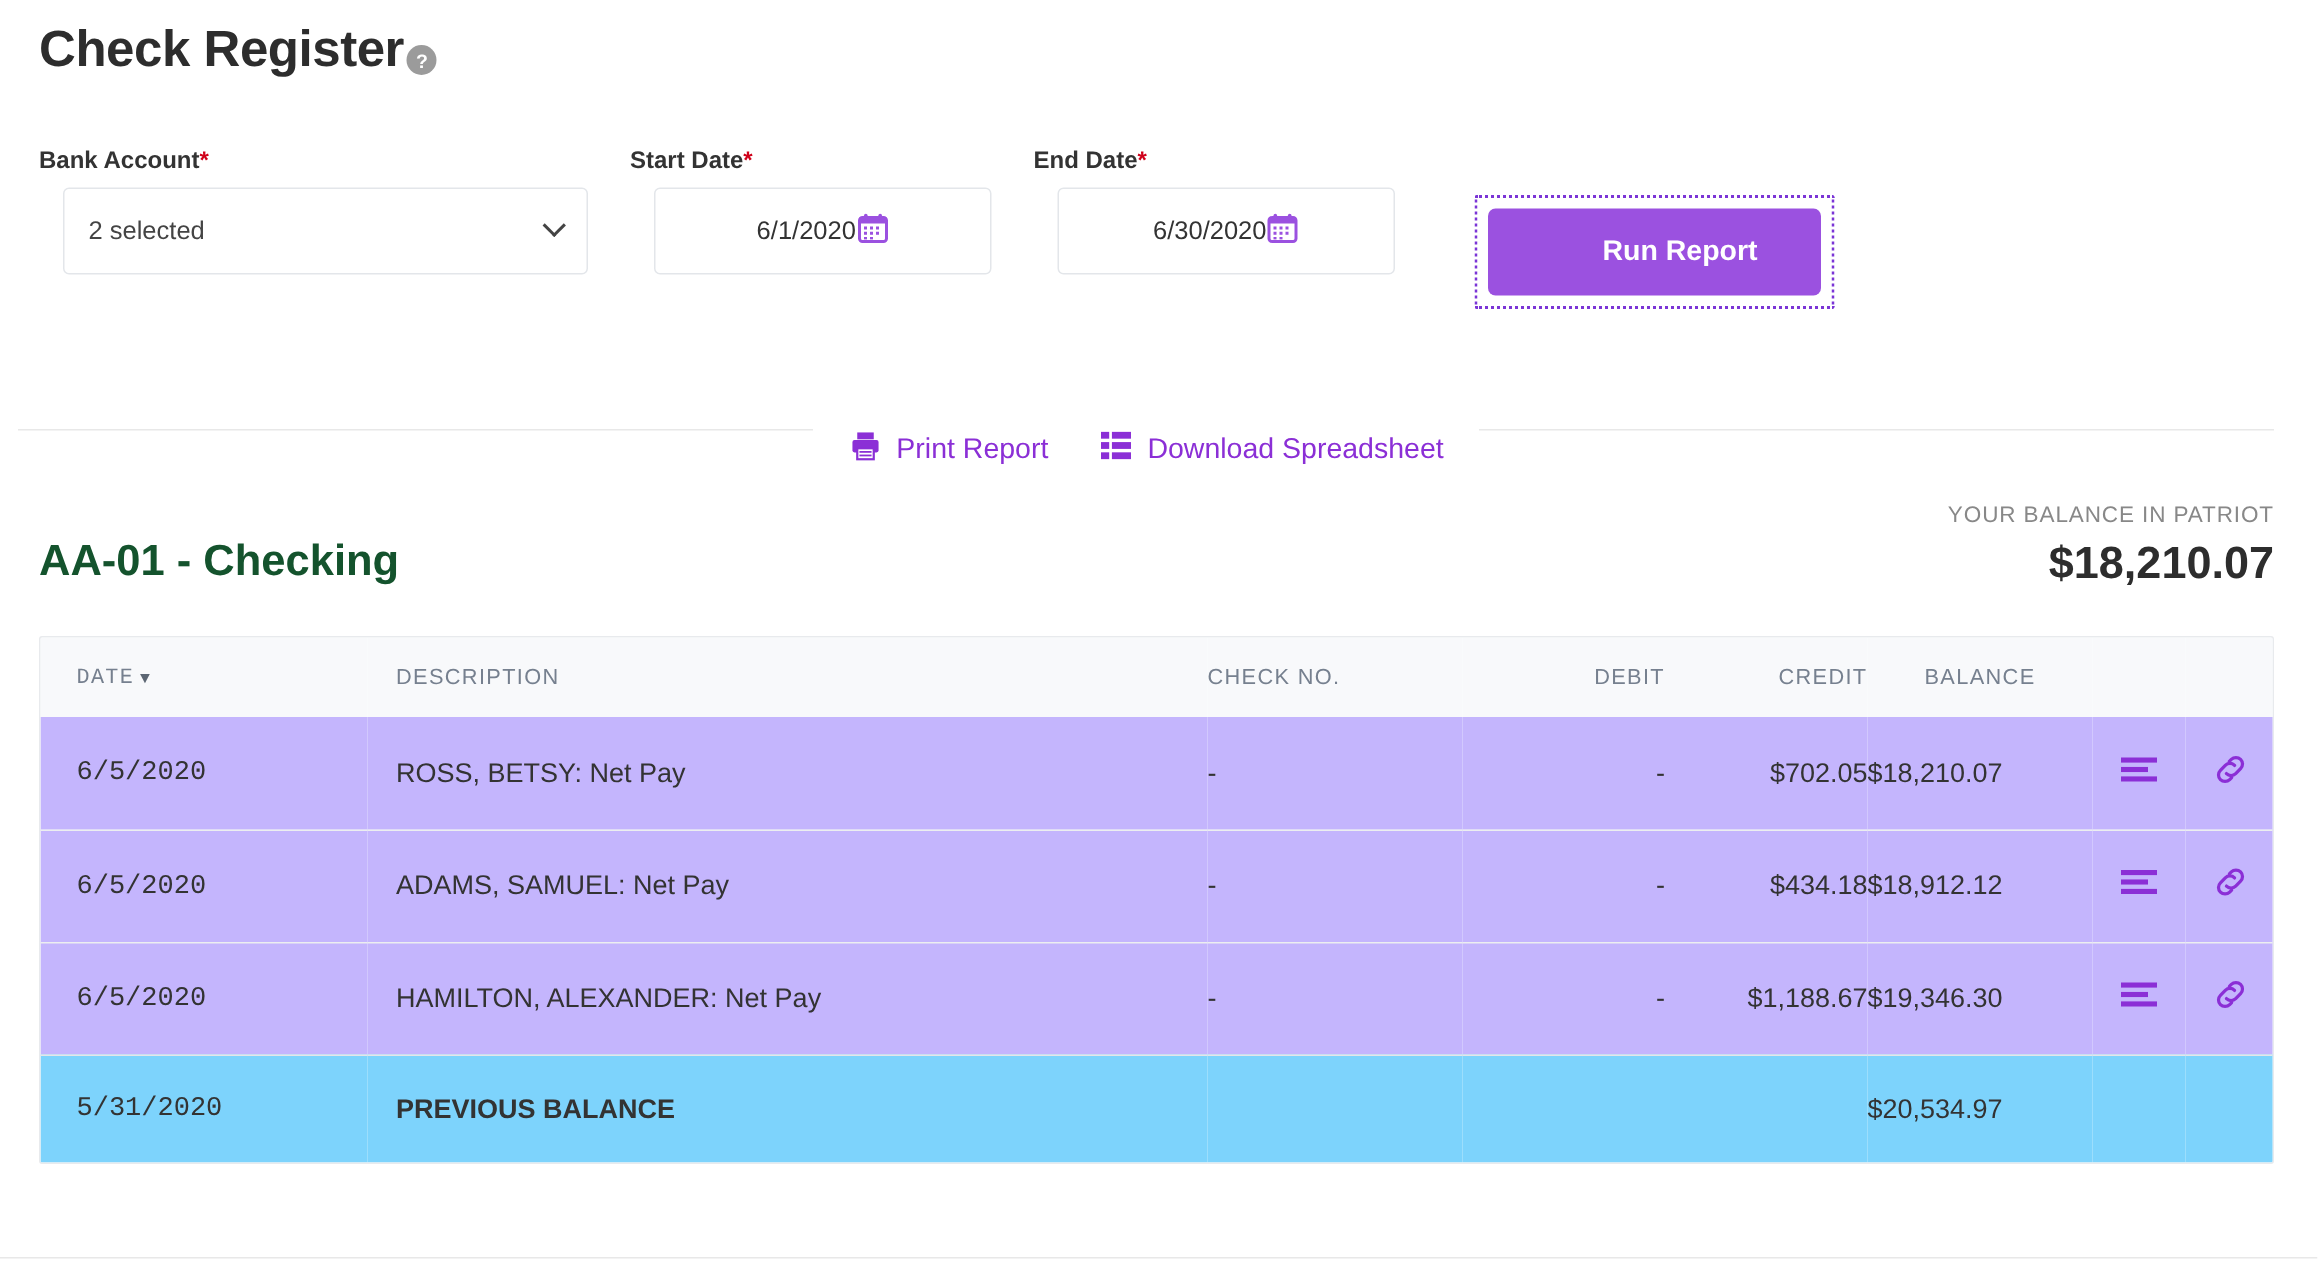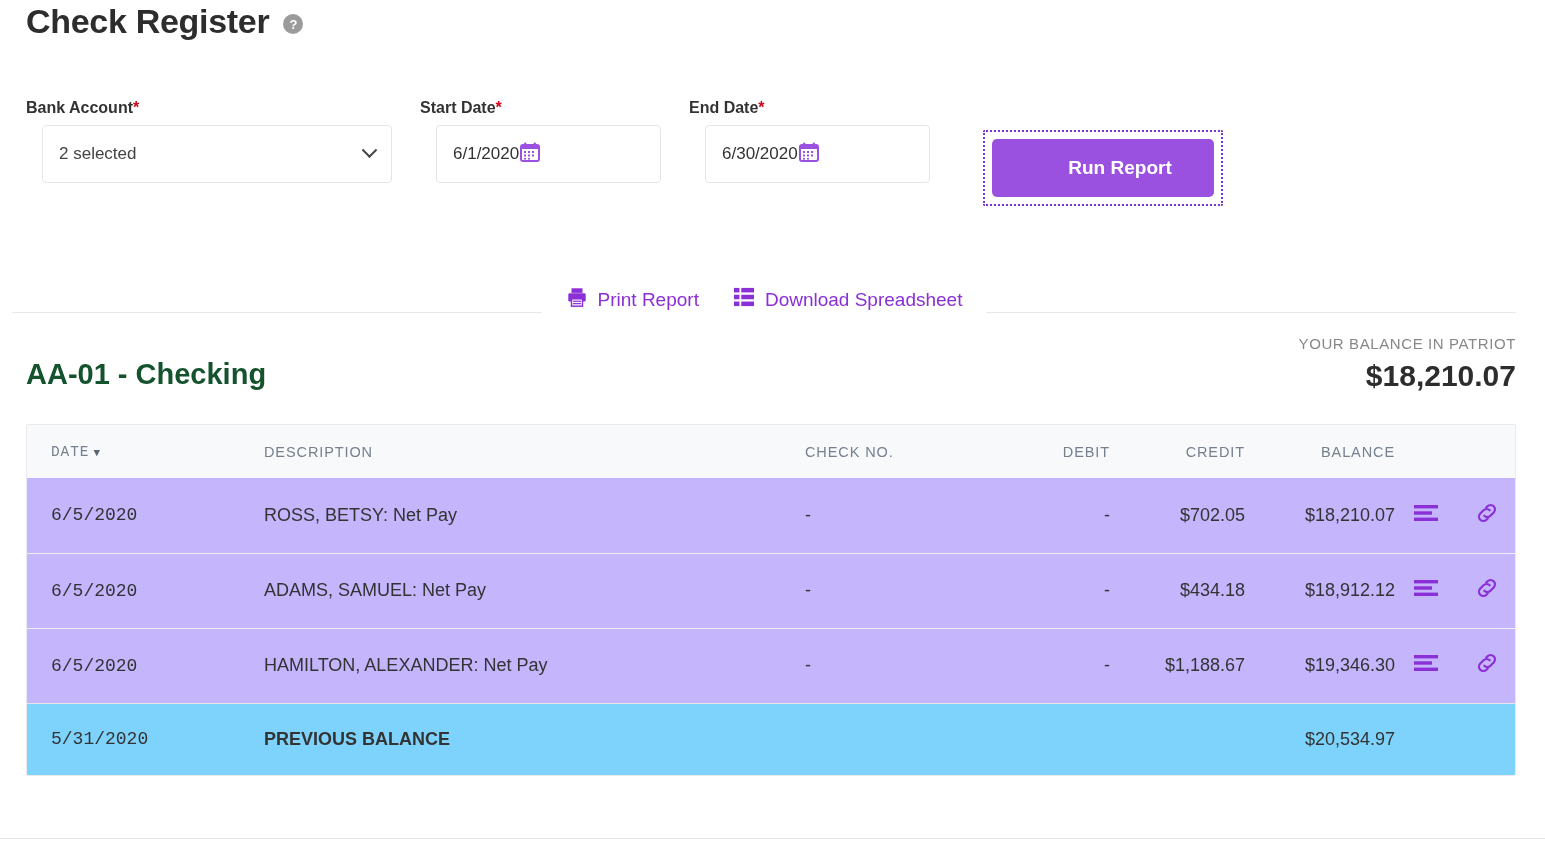--- a/index.html
+++ b/index.html
@@ -9,22 +9,22 @@
     background: #ffffff;
     font-family: "Liberation Sans", sans-serif;
     color: #333333;
     overflow: hidden;
   }
 
   .page { position: relative; width: 1545px; height: 844px; }
 
   
   .title-row {
-    position: absolute; left: 26px; top: 4px;
-    display: flex; align-items: center; gap: 14px;
+    position: absolute; left: 26px; top: 16px;
+    display: flex; align-items: flex-end; gap: 2px;
   }
   .page-title {
     font-size: 34px; font-weight: bold; color: #2d2d2d;
     letter-spacing: -0.3px; line-height: 1;
   }
   .help-icon {
     width: 20px; height: 20px; border-radius: 50%;
     background: #9b9b9b; color: #ffffff;
     font-size: 13px; font-weight: bold;
     display: flex; align-items: center; justify-content: center;
@@ -47,41 +47,41 @@
     padding: 0 16px; position: relative;
     font-size: 17px; color: #333333; margin-left: 16px;
   }
   .select-control { width: 350px; justify-content: space-between; cursor: pointer; }
   .select-value { color: #444444; }
   .chev {
     width: 11px; height: 11px;
     border-right: 2px solid #444; border-bottom: 2px solid #444;
     transform: rotate(45deg) translate(-3px,-3px);
   }
-  .date-control { width: 225px; justify-content: flex-start; cursor: text; }
+  .date-control { width: 225px; justify-content: center; cursor: text; }
   .cal-icon { flex: 0 0 auto; }
 
   .run-wrap {
     margin-left: 25px; margin-top: 30px;
     border: 2px dotted #7b35d6; padding: 7px;
     border-radius: 2px;
   }
   .run-btn {
     width: 222px; height: 58px;
     background: #9b51e0; border: none; border-radius: 5px;
     color: #ffffff; font-size: 19px; font-weight: bold;
     font-family: "Liberation Sans", sans-serif;
     cursor: pointer;
     padding-left: 40px;
   }
 
   
   .divider-row {
     position: absolute; left: 12px; right: 29px; top: 286px;
-    display: flex; align-items: flex-end;
+    display: flex; align-items: flex-start;
   }
   .rule { flex: 1 1 auto; height: 1px; background: #e8e8e8; }
   .actions { display: flex; align-items: center; gap: 34px; padding: 0 24px; }
   .action-link {
     display: flex; align-items: center; gap: 10px;
     color: #8b2fd6; font-size: 19px; text-decoration: none; cursor: pointer;
     white-space: nowrap;
   }
 
   
@@ -107,21 +107,21 @@
   thead th {
     font-size: 14.5px; font-weight: normal; color: #76808f;
     letter-spacing: 0.9px; text-transform: uppercase;
     padding: 18px 0 18px 0; height: 53px; vertical-align: middle;
   }
   .c-date  { width: 218px; text-align: left;  padding-left: 24px !important; font-family: Liberation Mono, monospace; }
   .c-desc  { width: 560px; text-align: left;  padding-left: 19px !important; }
   .c-check { width: 170px; text-align: left;  }
   .c-debit { width: 135px; text-align: right; }
   .c-credit{ width: 135px; text-align: right; }
-  .c-bal   { width: 150px; text-align: right; }
+  .c-bal   { width: 150px; }
   .c-act1  { width: 62px;  text-align: center; }
   .c-act2  { width: 60px;  text-align: center; }
 
   .sort-caret { font-size: 11px; margin-left: 4px; color: #5c6673; }
 
   tbody td {
     font-size: 18px; color: #333333;
     padding: 0; height: 75px; vertical-align: middle;
     border-top: 1px solid #eceef0;
     background: #c4b5fd;

